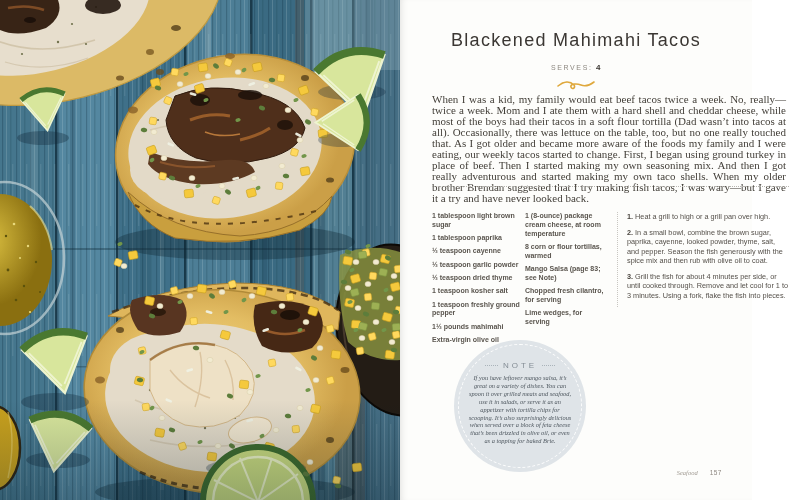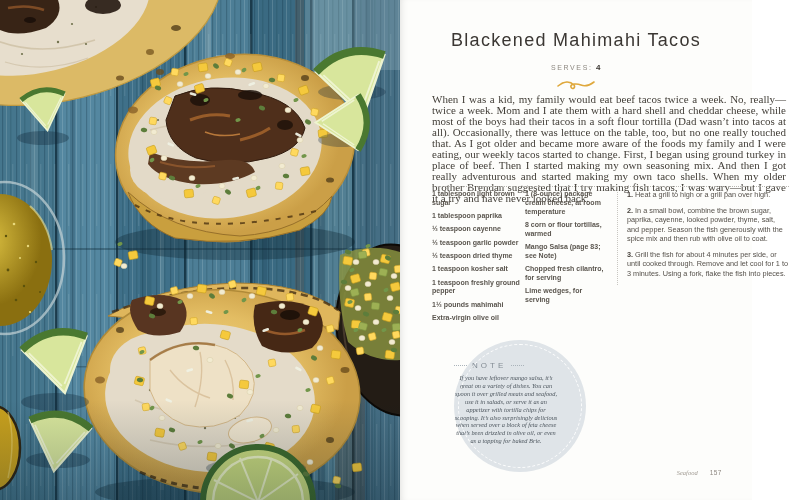--- a/index.html
+++ b/index.html
@@ -13,30 +13,30 @@
   .title{font-family:"Liberation Sans",sans-serif;font-size:18px;font-weight:400;letter-spacing:1.3px;color:#3b3733;margin:0;}
   .serves{position:absolute;top:63px;left:0;width:100%;text-align:center;font-size:7px;letter-spacing:1.6px;color:#8d8880;text-transform:uppercase;}
   .serves b{color:#3a3631;font-size:8px;letter-spacing:.5px;}
   .flourish{position:absolute;top:78px;left:0;width:100%;text-align:center;}
 
   .intro{position:absolute;top:94px;left:32px;width:354px;font-family:"Liberation Serif",serif;
          font-size:11px;line-height:11px;color:#44403a;text-align:justify;margin:0;}
 
   .dotline{position:absolute;top:186px;left:32px;width:357px;border-top:1.6px dotted #b7b5b0;}
 
-  .cols{position:absolute;top:190px;left:32px;width:357px;display:flex;align-items:flex-start;}
+  .cols{position:absolute;top:212px;left:32px;width:357px;display:flex;align-items:flex-start;}
   .col1{width:88px;}
   .col2{width:84px;margin-left:5px;}
   .col3{flex:1;margin-left:8px;border-left:1.5px dotted #c8c6c1;padding-left:9px;}
   .ing{font-size:7px;line-height:8.8px;font-weight:700;color:#5a554e;margin:0 0 4.5px;}
   .step{font-size:7.3px;line-height:9.4px;color:#55504a;margin:0 0 6.5px;}
   .step-num{font-weight:700;margin-right:2px;color:#4a453f;}
 
   .note{position:absolute;top:340px;left:54px;width:132px;height:132px;border-radius:50%;
-        background:#dfe4e8;display:flex;flex-direction:column;}
+        background:#dfe4e8;display:flex;flex-direction:column;align-items:center;}
   .note::after{content:"";position:absolute;inset:4px;border-radius:50%;border:1px dashed rgba(255,255,255,.9);pointer-events:none;}
   .note-title{margin-top:21px;font-size:8px;letter-spacing:3px;color:#848d95;display:flex;align-items:center;gap:5px;}
   .note-title::before,.note-title::after{content:"";display:inline-block;width:13px;border-top:1.5px dotted #aab3ba;}
   .note-text{width:104px;margin-top:4px;font-family:"Liberation Serif",serif;font-style:italic;
              font-size:6.35px;line-height:7.9px;color:#4d565e;text-align:center;}
 
   .footer{position:absolute;right:30px;bottom:24px;display:flex;align-items:baseline;gap:12px;}
   .footer .section{font-family:"Liberation Serif",serif;font-style:italic;font-size:6.5px;color:#a19b93;}
   .footer .pageno{font-size:6.5px;color:#8d8780;letter-spacing:.5px;}
 </style>

